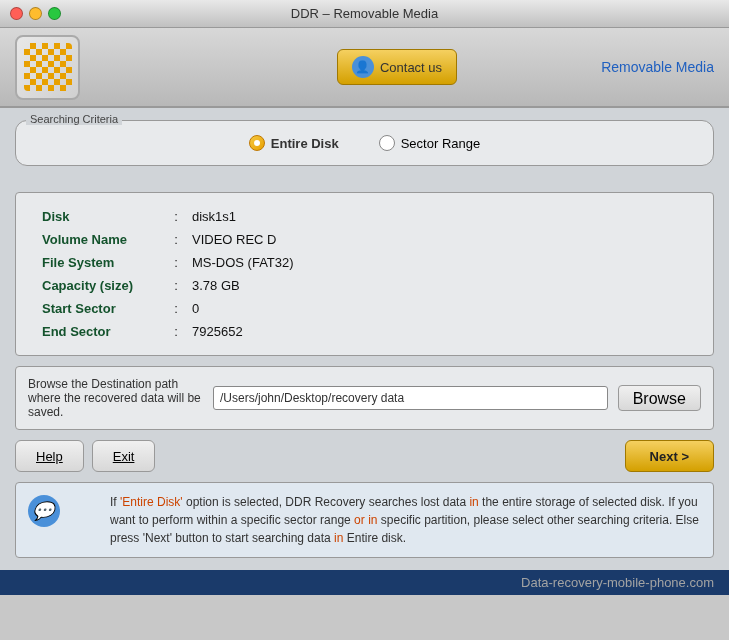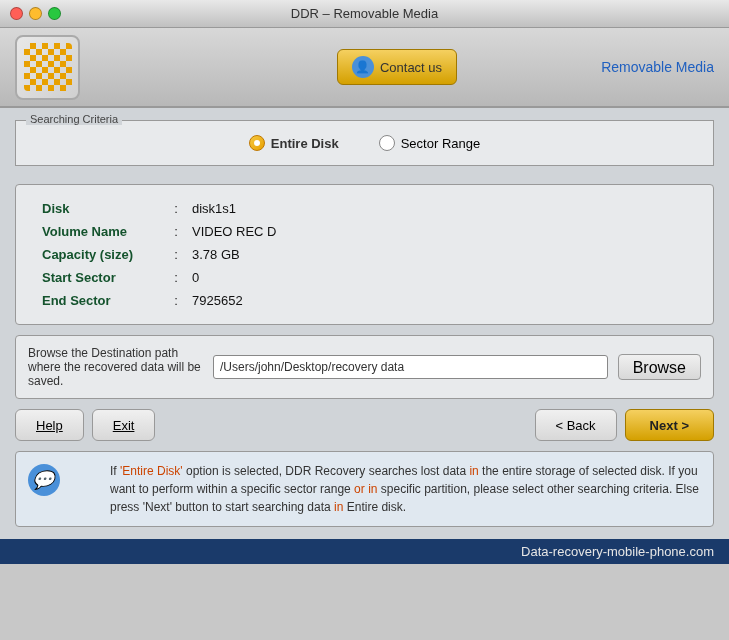--- a/index.html
+++ b/index.html
@@ -144,23 +144,23 @@
     .main-content {
       background: #d0d4d8;
       padding: 12px 15px;
       flex: 1;
     }
 
     
     .criteria-section {
       border: 1px solid #999;
       background: #e8eaec;
-      border-radius: 0;
+      border-radius: 12px;
       padding: 10px;
-      margin-bottom: 18px;
+      margin-bottom: 26px;
       position: relative;
     }
 
     .criteria-label {
       position: absolute;
       top: -8px;
       left: 10px;
       background: #d0d4d8;
       padding: 0 4px;
       font-size: 11px;
@@ -369,21 +369,21 @@
     }
 
     
     .footer {
       background: #1a3a6a;
       padding: 5px 15px;
       text-align: right;
     }
 
     .footer-text {
-      color: #e5e5e5;
+      color: #a3a3a3;
       font-size: 13px;
       font-weight: 500;
     }
   </style>
 </head>
 <body>
 
 <div class="title-bar">
   <div class="title-bar-buttons">
     <div class="tb-btn tb-close"></div>
@@ -433,20 +433,25 @@
         <td class="label-col">Disk</td>
         <td class="colon-col">:</td>
         <td class="value-col">disk1s1</td>
       </tr>
       <tr>
         <td class="label-col">Volume Name</td>
         <td class="colon-col">:</td>
         <td class="value-col">VIDEO REC D</td>
       </tr>
       <tr>
+        <td class="label-col">File System</td>
+        <td class="colon-col">:</td>
+        <td class="value-col">MS-DOS (FAT32)</td>
+      </tr>
+      <tr>
         <td class="label-col">Capacity (size)</td>
         <td class="colon-col">:</td>
         <td class="value-col">3.78  GB</td>
       </tr>
       <tr>
         <td class="label-col">Start Sector</td>
         <td class="colon-col">:</td>
         <td class="value-col">0</td>
       </tr>
       <tr>
@@ -461,21 +466,20 @@
   <div class="dest-row">
     <div class="dest-label">Browse the Destination path where the recovered data will be saved.</div>
     <input class="dest-input" type="text" value="/Users/john/Desktop/recovery data" style="">
     <button class="browse-btn">Browse</button>
   </div>
 
   <div class="btn-row">
     <button class="btn-help">Help</button>
     <button class="btn-exit">Exit</button>
     <div class="btn-spacer"></div>
-    <button class="btn-back">&lt; Back</button>
     <button class="btn-next">Next &gt;</button>
   </div>
 
   <div class="info-box">
     <div class="info-icon">💬</div>
     <div class="info-text">
       If <span class="highlight-orange">'Entire Disk'</span> option is selected, DDR Recovery searches lost data <span class="highlight-orange">in</span> the entire storage of selected disk. If you want to perform within a specific sector range <span class="highlight-orange">or</span> <span class="highlight-orange">in</span> specific partition, please select other searching criteria. Else press 'Next' button to start searching data <span class="highlight-orange">in</span> Entire disk.
     </div>
   </div>
 

